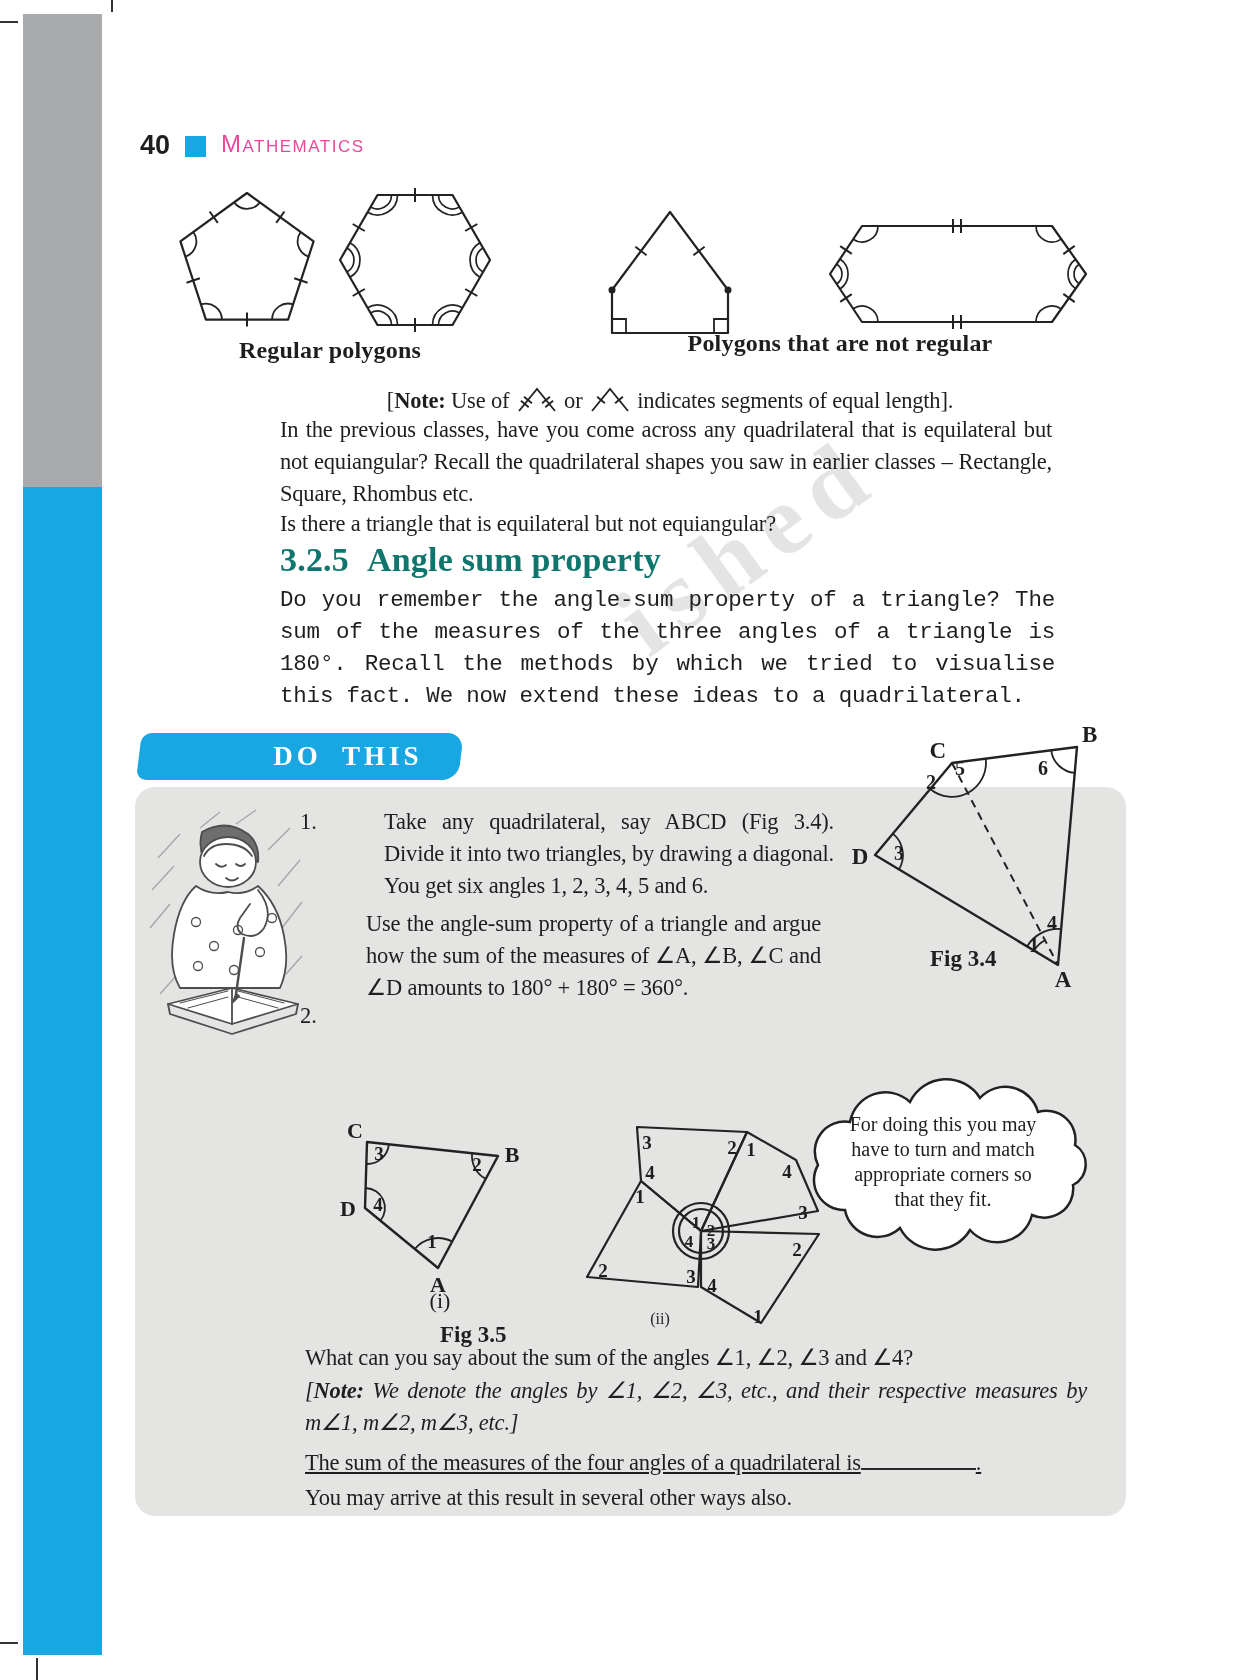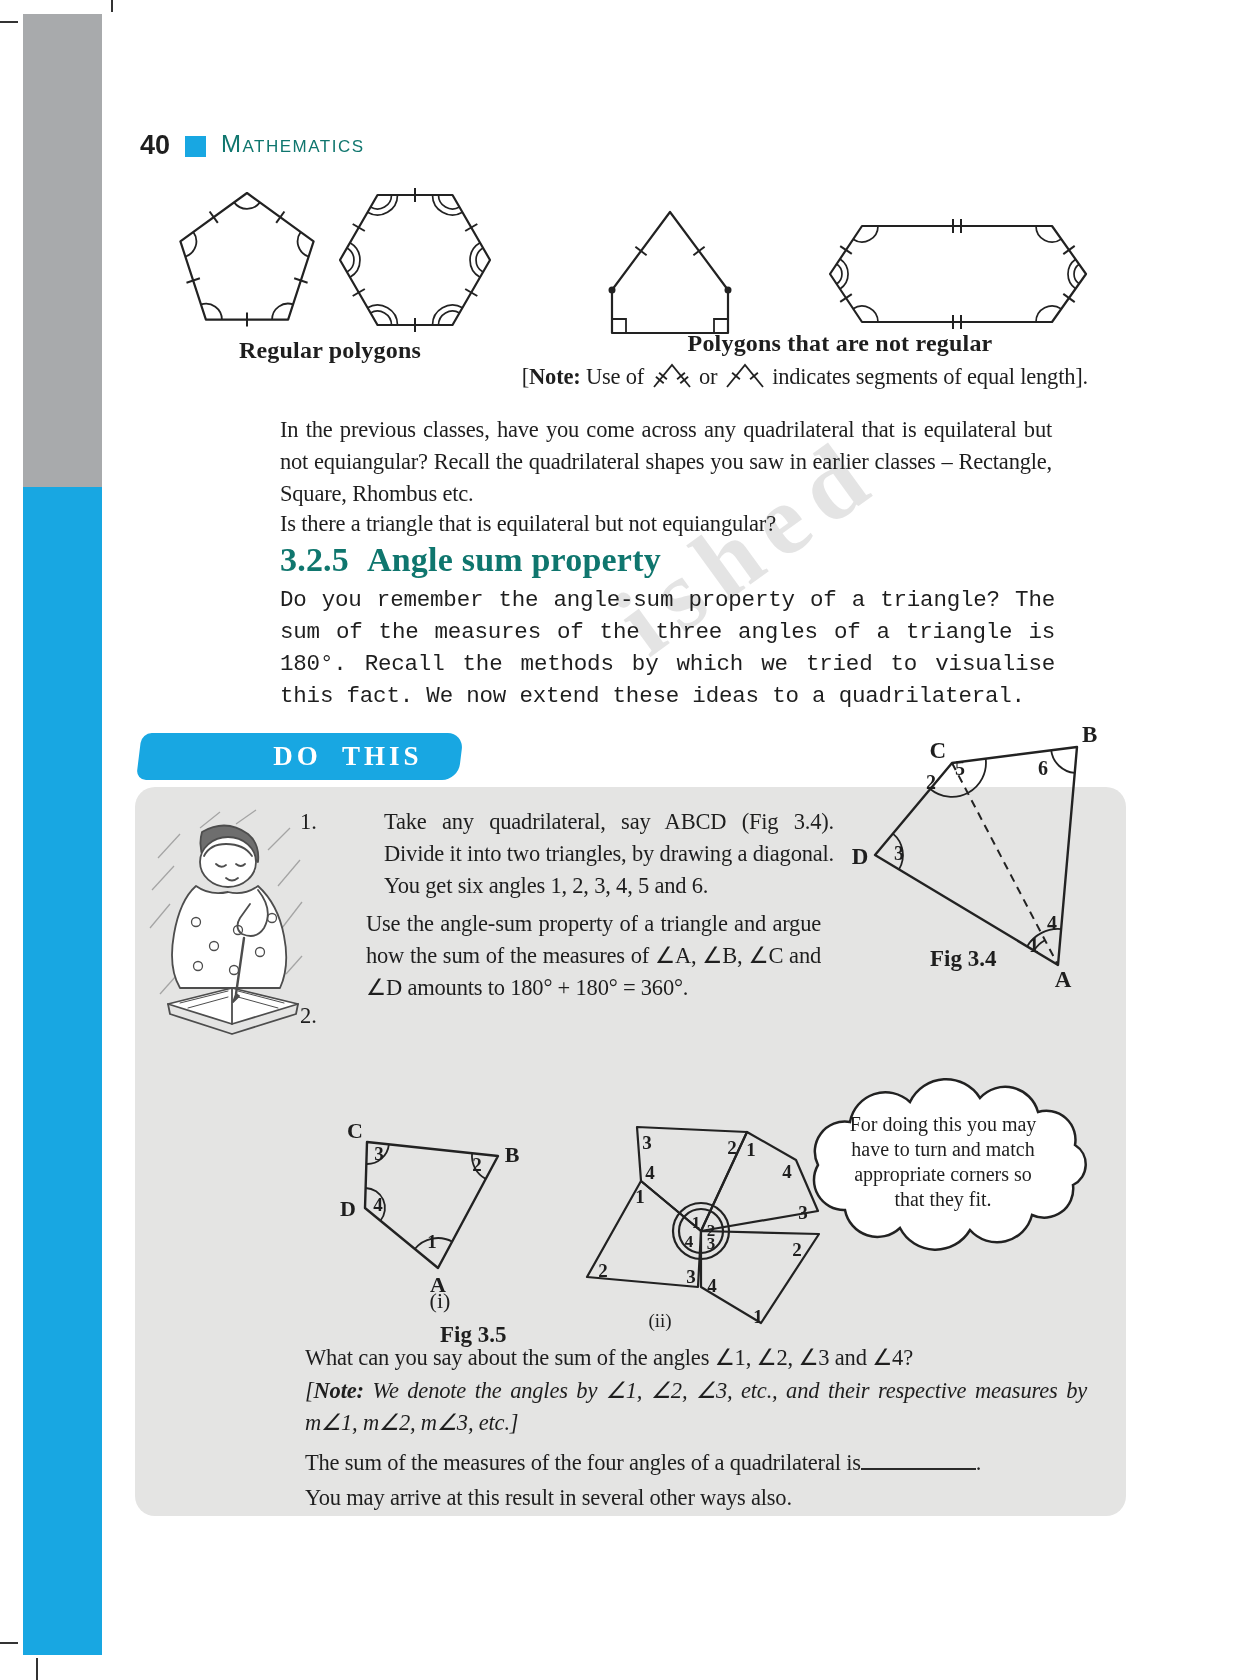--- a/index.html
+++ b/index.html
@@ -7,21 +7,21 @@
         font-family:"Liberation Serif",serif;color:#1e1e1e;}
   .abs{position:absolute;}
   .z2{z-index:2;}
   .body-text{font-size:22.5px;line-height:32px;text-align:justify;letter-spacing:-0.2px;}
   .crop{background:#333;position:absolute;}
   .sidebar-gray{position:absolute;left:23px;top:14px;width:79px;height:473px;background:#a8aaac;}
   .sidebar-blue{position:absolute;left:23px;top:487px;width:79px;height:1168px;background:#18a7e2;}
   .hdr-num{font-family:"Liberation Sans",sans-serif;font-weight:bold;font-size:27px;}
   .hdr-sq{width:21px;height:21px;background:#18a7e2;}
   .hdr-subject{font-family:"Liberation Sans",sans-serif;font-size:24px;font-variant:small-caps;
-               letter-spacing:1.5px;color:#0f766e;text-align:right;}
+               letter-spacing:1.5px;color:#ec4899;text-align:right;}
   .fig-caption{font-weight:bold;font-size:24px;text-align:center;letter-spacing:0.2px;}
   .small-caption{font-weight:bold;font-size:23px;}
   .heading{font-weight:bold;font-size:34px;color:#0f766e;letter-spacing:0.2px;}
   .heading .num{margin-right:18px;}
   .graybox{position:absolute;left:135px;top:787px;width:991px;height:729px;background:#e4e4e3;
            border-radius:20px;z-index:1;}
   .ribbon{position:absolute;left:136px;top:733px;width:322px;height:47px;background:#18a7e2;
           border-radius:10px 16px 16px 10px;transform:skewX(-7deg);transform-origin:left bottom;z-index:3;}
   .ribbon span{display:block;transform:skewX(7deg);text-align:center;padding-left:96px;
           line-height:47px;color:#fff;font-weight:bold;font-size:27px;letter-spacing:4px;word-spacing:10px;}
@@ -132,21 +132,21 @@
       <path d="M36.6 94.0 A12 12 0 0 0 36.6 74.0"></path>
         <path d="M40.0 99.0 A18 18 0 0 0 40.0 69.0"></path>
       <path d="M279.1 74.2 A12 12 0 0 0 279.1 93.8"></path>
         <path d="M275.6 69.3 A18 18 0 0 0 275.6 98.7"></path>
     </g>
   </svg>
 
   <div class="abs fig-caption z2" style="left:170px;top:337px;width:320px;">Regular polygons</div>
   <div class="abs fig-caption z2" style="left:610px;top:330px;width:460px;">Polygons that are not regular</div>
 
-  <div class="abs body-text z2" style="left:280px;top:360px;width:780px;text-align:right;margin-left:28px;">
+  <div class="abs body-text z2" style="left:280px;top:384px;width:780px;text-align:center;">
     <span>[</span><b>Note:</b><span> Use of </span><svg class="glyph" width="44" height="30" viewBox="0 0 44 30">
         <g stroke="#222" stroke-width="1.8" fill="none">
           <path d="M4 27 L22 5 L40 27"></path>
           <path d="M16.9 19.2 L9.1 12.8"></path>
           <path d="M13.7 23.2 L5.9 16.8"></path>
           <path d="M27.1 19.2 L34.9 12.8"></path>
           <path d="M30.3 23.2 L38.1 16.8"></path>
         </g>
       </svg><span> or </span><svg class="glyph" width="44" height="30" viewBox="0 0 44 30">
         <g stroke="#222" stroke-width="1.8" fill="none">
@@ -289,32 +289,32 @@
       <text x="116" y="183">3</text>
       <text x="137" y="192">4</text>
       <text x="157" y="54">2</text>
       <text x="176" y="56">1</text>
       <text x="212" y="78">4</text>
       <text x="228" y="119">3</text>
       <text x="222" y="156">2</text>
       <text x="183" y="223">1</text>
     </g>
   </svg>
-  <div class="abs z2" style="left:630px;top:1310px;width:60px;text-align:center;font-size:19px;">(ii)</div>
+  <div class="abs z2" style="left:630px;top:1310px;width:60px;text-align:center;font-size:16px;">(ii)</div>
 
   <svg class="abs z2" style="left:790px;top:1070px;" width="310" height="200" viewBox="0 0 310 200">
     <path d="M28 95 A30 30 0 0 1 60 52 A36 36 0 0 1 120 32 A40 40 0 0 1 190 28 A34 34 0 0 1 248 42 A29 29 0 0 1 285 75 A23 23 0 0 1 283 115 A29 29 0 0 1 242 145 A36 36 0 0 1 180 160 A40 40 0 0 1 110 158 A33 33 0 0 1 55 140 A30 30 0 0 1 28 95 Z" fill="#ffffff" stroke="#222" stroke-width="2.5"></path>
   </svg>
   <div class="abs cloud-text z2" style="left:812px;top:1112px;width:262px;">For doing this you may
 have to turn and match
 appropriate corners so
 that they fit.</div>
 
   <div class="abs body-text z2" style="left:305px;top:1342px;width:780px;text-align:left;">What can you say about the sum of the angles ∠1, ∠2, ∠3 and ∠4?</div>
   <div class="abs body-text z2" style="left:305px;top:1375px;width:782px;font-style:italic;">
     <span>[</span><b>Note:</b><span> We denote the angles by ∠1, ∠2, ∠3, etc., and their respective measures by m∠1, m∠2, m∠3, etc.]</span>
   </div>
-  <div class="abs body-text z2" style="left:305px;top:1447px;width:790px;text-align:left;">
+  <div class="abs body-text z2" style="left:305px;top:1447px;width:790px;text-align:left;text-decoration:underline;">
     <span>The sum of the measures of the four angles of a quadrilateral is</span><span class="blank-line"></span><span>.</span>
   </div>
   <div class="abs body-text z2" style="left:305px;top:1482px;width:780px;text-align:left;">You may arrive at this result in several other ways also.</div>
 
 </div>
 
 </body></html>

